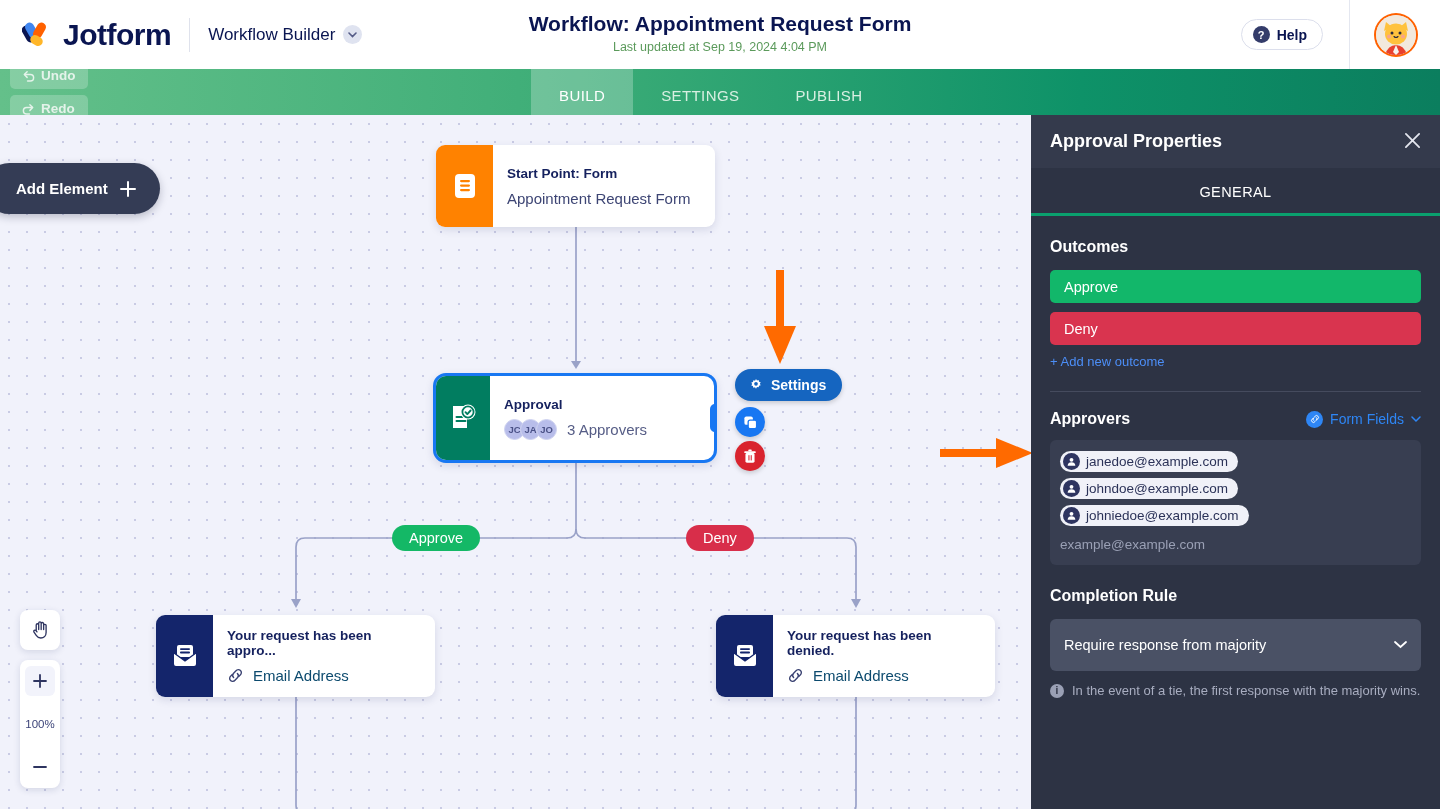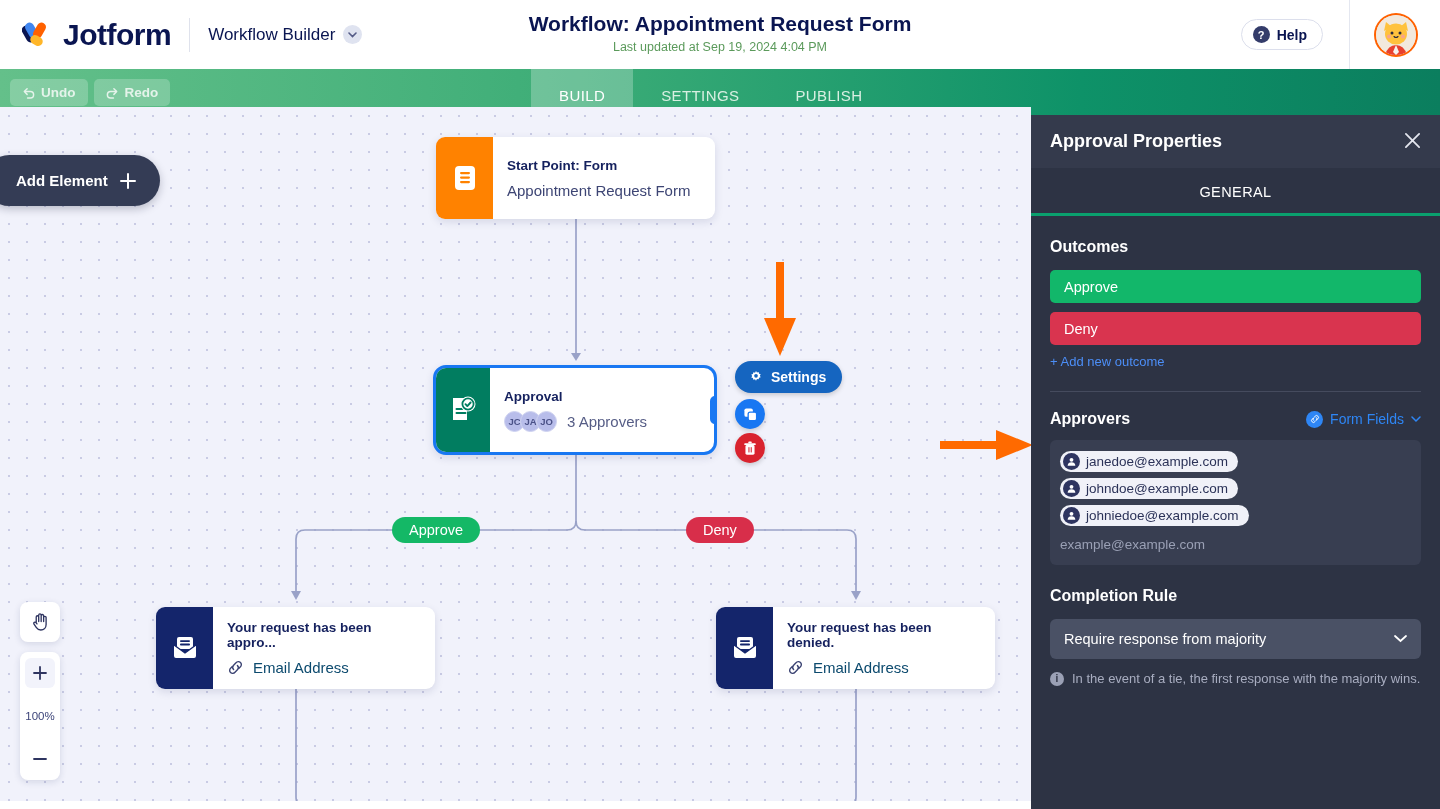--- a/index.html
+++ b/index.html
@@ -63,37 +63,37 @@
     background: #f4ece2; position: relative; overflow: hidden;
     display:flex; align-items:flex-end; justify-content:center;
   }
 
   
   .toolbar {
     position: absolute; top: 69px; left: 0; width: 1440px; height: 46px;
     background: linear-gradient(to right, #64C08A 0%, #3FAE78 38%, #0E9268 75%, #0B7E5E 100%);
     display: flex; align-items: center;
   }
-  .undo-redo { display: flex; gap: 6px; padding-left: 10px; }
+  .undo-redo { display: flex; gap: 6px; padding-left: 10px; flex-direction: column; }
   .ur-btn {
     display: flex; align-items: center; gap: 6px;
     background: rgba(255,255,255,0.22); border-radius: 5px;
     padding: 6px 12px; font-size: 13.5px; font-weight: bold; color: #e4f3ea;
     cursor: pointer;
   }
   .tabs { position: absolute; left: 531px; top: 0; height: 46px; display: flex; }
   .tab {
     padding: 4px 28px; height: 52px; display: flex; align-items: center;
     font-size: 15px; color: #d8efe2; letter-spacing: 0.4px; cursor: pointer;
   }
   .tab.active { background: rgba(255,255,255,0.25); color: #ffffff; }
 
   
   .canvas {
-    position: absolute; top: 107px; left: 0; width: 1031px; height: 694px;
+    position: absolute; top: 115px; left: 0; width: 1031px; height: 694px;
     background-color: #f1f2fb;
     background-image: radial-gradient(#c9cbe4 1px, transparent 1px);
     background-size: 18px 18px;
     overflow: hidden;
   }
   .canvas svg.links { position: absolute; top: 0; left: 0; width: 1031px; height: 694px; }
 
   
   .node {
     position: absolute; background: #fff; border-radius: 9px;
@@ -247,21 +247,21 @@
     background: #f0f1f8; border-radius: 13px; padding: 2px 10px 2px 3px;
     font-size: 13.5px; color: #2b3258; margin-bottom: 6px;
   }
   .chip-ava {
     width: 17px; height: 17px; border-radius: 50%; background: #2E3460;
     display: flex; align-items: center; justify-content: center;
   }
   .chip-row { display: block; }
   .ph { font-size: 13.5px; color: #9aa0b5; margin-top: 5px; }
   .select-box {
-    background: #4A5165; border-radius: 6px; height: 40px;
+    background: #4A5165; border-radius: 6px; height: 52px;
     display: flex; align-items: center; justify-content: space-between;
     padding: 8px 14px; font-size: 14.5px; cursor: pointer; margin-bottom: 11px;
   }
   .hint { display: flex; gap: 8px; font-size: 13px; color: #a8adc0; line-height: 1.32; }
   .info-dot {
     width: 14px; height: 14px; border-radius: 50%; background: #9aa0b5;
     color: #2D3344; font-size: 10px; font-weight: bold; flex: 0 0 14px;
     display: flex; align-items: center; justify-content: center; margin-top: 2px;
   }
 </style>

